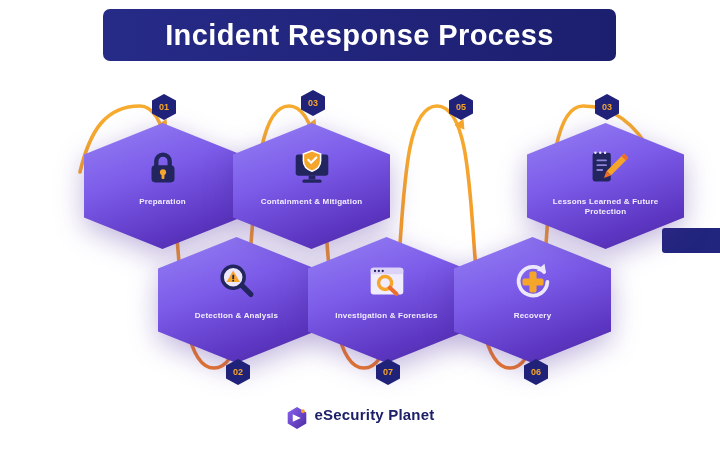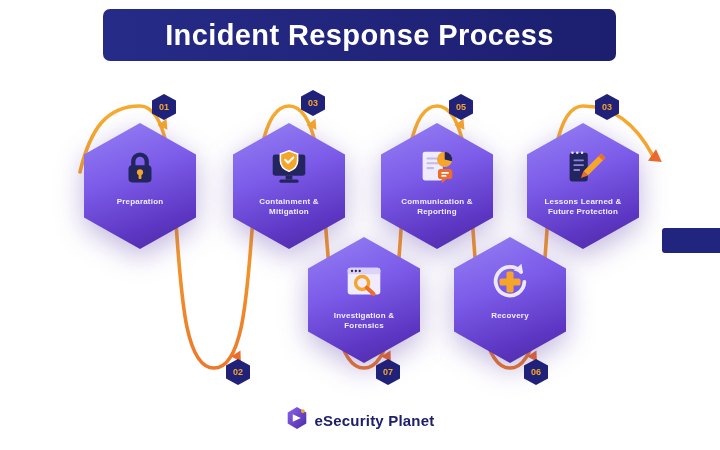--- a/index.html
+++ b/index.html
@@ -9,30 +9,30 @@
           background:linear-gradient(90deg,#262b88,#1c1e6e);border-radius:7px;
           display:flex;align-items:center;justify-content:center;color:#ffffff;
           font-size:29px;font-weight:700;letter-spacing:.4px;z-index:5;}
   .right-bar{position:absolute;right:0;top:228px;width:58px;height:25px;
           background:#21257d;border-radius:3px 0 0 3px;z-index:1;}
   .wave{position:absolute;left:0;top:0;z-index:2;pointer-events:none;}
   .hex-wrap{position:absolute;width:112px;height:126px;z-index:3;
           filter:drop-shadow(0 8px 14px rgba(76,43,158,.35));}
   .hex{width:100%;height:100%;clip-path:polygon(50% 0,100% 25%,100% 75%,50% 100%,0 75%,0 25%);
           background:linear-gradient(160deg,#9681f4 0%,#7c5ce9 40%,#5c36c2 78%,#4b2a9c 100%);
-          position:relative;}
+          position:relative;padding-left:45px;}
   .hex .icon{position:absolute;top:22px;left:50%;transform:translateX(-50%);width:46px;height:46px;}
   .hex .icon svg{width:100%;height:100%;display:block;}
   .hex .label{position:absolute;top:74px;left:8px;right:8px;text-align:center;
           font-size:8px;line-height:1.3;color:#f2eeff;font-weight:600;letter-spacing:.2px;}
   .badge{position:absolute;width:24px;height:26px;
           clip-path:polygon(50% 0,100% 25%,100% 75%,50% 100%,0 75%,0 25%);
           background:#1f2278;color:#f6a52b;font-size:9px;font-weight:700;
           display:flex;align-items:center;justify-content:center;z-index:4;margin-left:24px;}
-  .footer{position:absolute;left:0;right:0;top:406px;display:flex;align-items:center;
+  .footer{position:absolute;left:0;right:0;top:406px;display:flex;
           justify-content:center;gap:7px;z-index:5;}
   .footer .brand{font-size:15px;font-weight:800;color:#1d2069;letter-spacing:.2px;}
 </style>
 </head>
 <body>
 
 <div class="canvas">
 
   <div class="header">
     <span>Incident Response Process</span>
@@ -69,20 +69,34 @@
           <rect x="12" y="21" width="24" height="18" rx="4" fill="#23255f"></rect>
           <circle cx="24" cy="28.5" r="3.2" fill="#f6a52b"></circle>
           <rect x="22.5" y="30" width="3" height="5.5" rx="1" fill="#f6a52b"></rect>
         </svg>
       </div>
       <div class="label">Preparation</div>
     </div>
   </div>
 
   <div class="badge" style="left:202px;top:359px">02</div>
+  <div class="hex-wrap" style="left:158px;top:237px">
+    <div class="hex">
+      <div class="icon">
+        <svg viewBox="0 0 48 48">
+          <circle cx="20" cy="19" r="11.5" fill="#ece7fb" stroke="#23255f" stroke-width="3.6"></circle>
+          <path d="M20 12l7 12H13z" fill="#f6a52b"></path>
+          <rect x="19.1" y="16.5" width="1.9" height="4.5" fill="#23255f"></rect>
+          <circle cx="20" cy="22.6" r="1" fill="#23255f"></circle>
+          <path d="M29 27.5L38.5 37" stroke="#23255f" stroke-width="5.5" stroke-linecap="round"></path>
+        </svg>
+      </div>
+      <div class="label">Detection &amp; Analysis</div>
+    </div>
+  </div>
 
   <div class="badge" style="left:277px;top:90px">03</div>
   <div class="hex-wrap" style="left:233px;top:123px">
     <div class="hex">
       <div class="icon">
         <svg viewBox="0 0 48 48">
           <rect x="7" y="10" width="34" height="22" rx="2.5" fill="#23255f"></rect>
           <rect x="20.5" y="32" width="7" height="4" fill="#23255f"></rect>
           <rect x="14" y="36" width="20" height="3.5" rx="1.7" fill="#23255f"></rect>
           <path d="M24 6l9 3.4v7.1c0 5.6-3.8 9.1-9 10.9-5.2-1.8-9-5.3-9-10.9V9.4z" fill="#f6a52b" stroke="#ffffff" stroke-width="1.6"></path>
@@ -105,39 +119,20 @@
           <circle cx="19.5" cy="12.5" r="1.2" fill="#23255f"></circle>
           <circle cx="22" cy="25" r="6.8" fill="none" stroke="#f6a52b" stroke-width="3.6"></circle>
           <path d="M27 30l7 6.5" stroke="#ed6d2c" stroke-width="4.2" stroke-linecap="round"></path>
         </svg>
       </div>
       <div class="label">Investigation &amp; Forensics</div>
     </div>
   </div>
 
   <div class="badge" style="left:425px;top:94px">05</div>
-  <div class="hex-wrap" style="left:381px;top:123px">
-    <div class="hex">
-      <div class="icon">
-        <svg viewBox="0 0 48 48">
-          <rect x="9" y="7" width="21" height="30" rx="2.5" fill="#f1ecfd"></rect>
-          <rect x="13" y="13" width="13" height="2.2" rx="1.1" fill="#c5b8ec"></rect>
-          <rect x="13" y="18" width="13" height="2.2" rx="1.1" fill="#c5b8ec"></rect>
-          <rect x="13" y="23" width="8" height="2.2" rx="1.1" fill="#c5b8ec"></rect>
-          <circle cx="32" cy="15" r="8" fill="#f6a52b"></circle>
-          <path d="M32 15V7a8 8 0 0 1 7.7 10z" fill="#23255f"></path>
-          <rect x="25" y="25" width="15" height="10.5" rx="3" fill="#ed6d2c"></rect>
-          <path d="M29 35.5v4.5l5-4.5z" fill="#ed6d2c"></path>
-          <rect x="28.5" y="28.2" width="8" height="1.8" rx="0.9" fill="#ffffff"></rect>
-          <rect x="28.5" y="31.4" width="5.5" height="1.8" rx="0.9" fill="#ffffff"></rect>
-        </svg>
-      </div>
-      <div class="label">Communication &amp; Reporting</div>
-    </div>
-  </div>
 
   <div class="badge" style="left:500px;top:359px">06</div>
   <div class="hex-wrap" style="left:454px;top:237px">
     <div class="hex">
       <div class="icon">
         <svg viewBox="0 0 48 48">
           <path d="M35.5 13.5A15 15 0 1 0 39 24" fill="none" stroke="#ece7fb" stroke-width="4" stroke-linecap="round"></path>
           <path d="M36 5l1.5 9.5L28 12z" fill="#ece7fb"></path>
           <rect x="20.3" y="13" width="7.4" height="22" rx="2" fill="#f6a52b"></rect>
           <rect x="13" y="20.3" width="22" height="7.4" rx="2" fill="#f6a52b"></rect>

